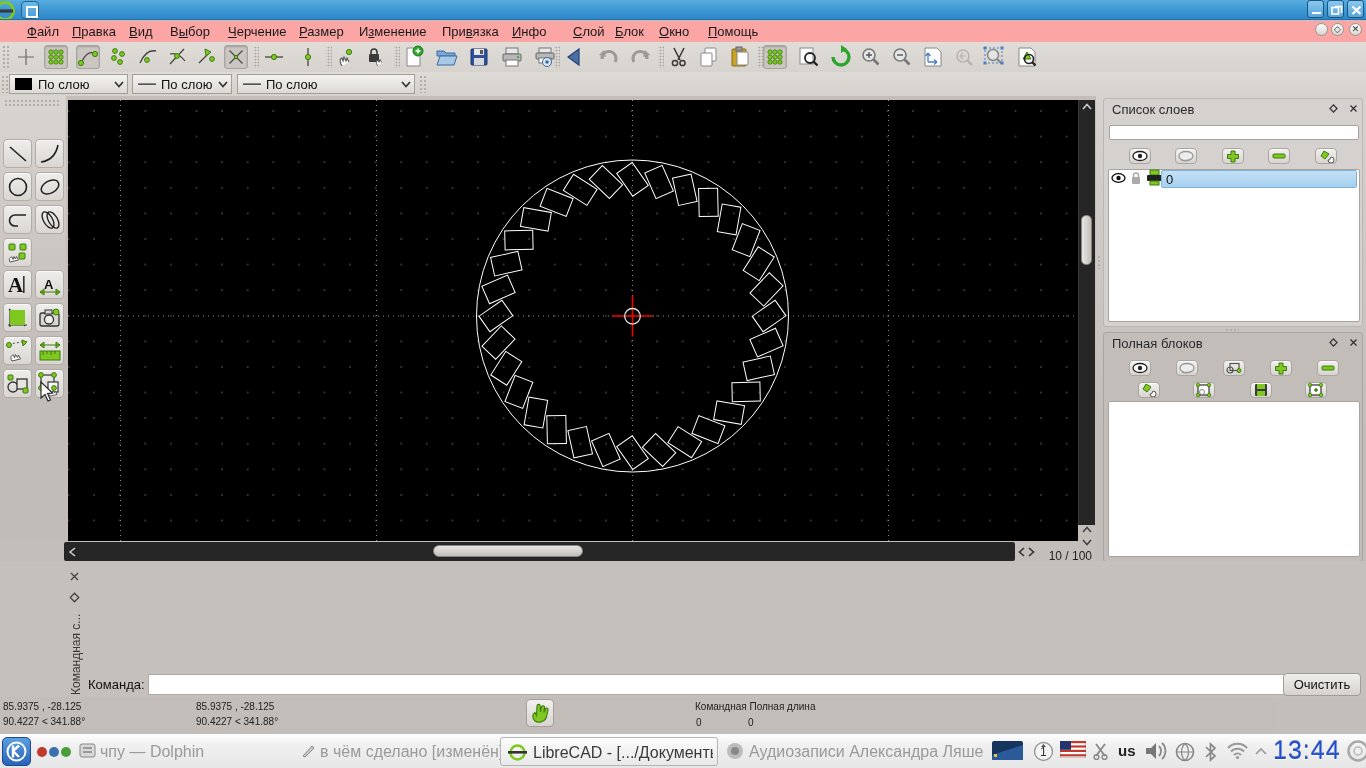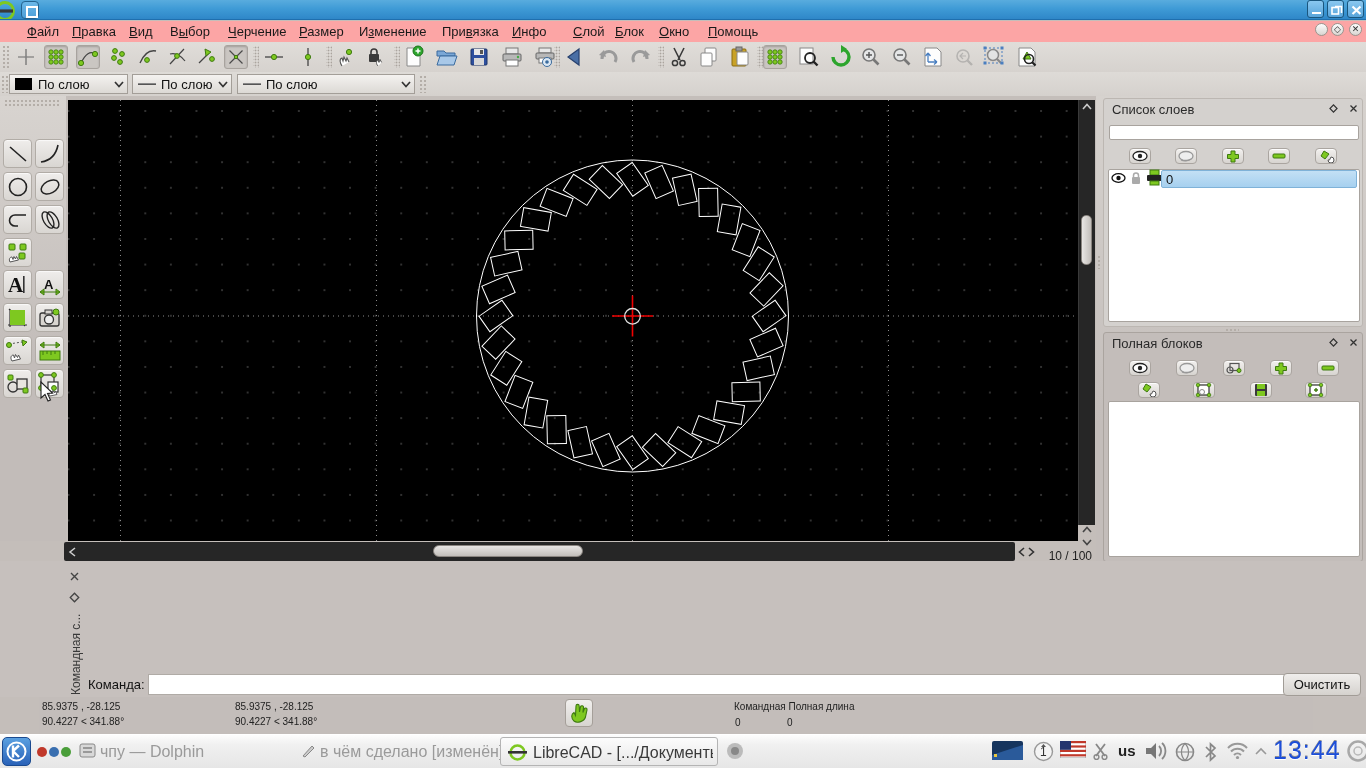--- a/index.html
+++ b/index.html
@@ -91,21 +91,21 @@
 #cmd-text { position:absolute; left:26px; top:8px; width:1272px; height:95px; background:#fff;
   border:1px solid #a8a39e; border-radius:2px; font-size:12.5px; color:#000; padding:4px 6px; }
 #cmd-label { position:absolute; left:24px; top:113px; font-size:13px; color:#111; }
 #cmd-input { position:absolute; left:84px; top:110px; width:1190px; height:21px; background:#fff; border:1px solid #b0aba6; }
 #cmd-clear { position:absolute; left:1219px; top:109px; width:78px; height:23px; border-radius:4px;
   background:linear-gradient(#f0eeec,#d5d2ce); border:1px solid #a19c96; font-size:13px; color:#111;
   text-align:center; line-height:21px; }
 
 
 #statusbar { position:absolute; left:0; top:697px; width:1274px; height:37px; background:#c3bdba;
-  font-size:10px; color:#222;margin-left:39px; }
+  font-size:10px; color:#222; }
 
 
 #taskbar { position:absolute; left:0; top:734px; width:1366px; height:34px;
   background:linear-gradient(#fdfdfd,#f0f0f0 30%,#e6e6e6); border-top:1px solid #fff; font-size:13px; }
 .task { position:absolute; top:737px; height:29px; color:#9a9a9a; }
 .task.active { background:linear-gradient(#fcfcfc,#e8e8e8); border:1px solid #b4b4b4; border-radius:3px; color:#3a3a3a; }
 .trayico { position:absolute; top:741px; }
 #clock { position:absolute; left:1273px; top:736px; font-size:25px; color:#1d4ed8;
   text-shadow:0 1px 0 #fff, 0 -1px 0 #909090; letter-spacing:1px; }
 </style>
@@ -776,20 +776,21 @@
     <svg style="position:absolute;left:7px;top:5px" width="19" height="19">
         <circle cx="9.5" cy="9.5" r="7" fill="none" stroke="#7ec820" stroke-width="2.6"></circle>
         <rect x="0" y="8" width="19" height="2.6" fill="#333"></rect>
       </svg>
     <div style="position:absolute;left:32px;top:6px;white-space:nowrap;overflow:hidden;width:180px">LibreCAD - [.../Документы/грави</div>
   </div>
   <svg class="abs" style="left:726px;top:742px" width="18" height="18">
       <circle cx="9" cy="9" r="8" fill="#bbb"></circle>
       <circle cx="9" cy="9" r="4" fill="#888"></circle>
     </svg>
+  <div class="task" style="left:749px;line-height:29px">Аудиозаписи Александра Ляше</div>
   <svg class="trayico" style="left:992px" width="31" height="20">
       <rect x="0" y="0" width="31" height="19" rx="2" fill="#16355e"></rect>
       <path d="M0 14 L31 4 V19 H0 Z" fill="#2a5a9a"></path>
       <rect x="2" y="13" width="3" height="3" fill="#e8c840"></rect>
     </svg>
   <svg class="trayico" style="left:1033px" width="21" height="21">
       <circle cx="10.5" cy="10.5" r="9" fill="#f4f4f4" stroke="#999" stroke-width="1.4"></circle>
       <text x="7" y="15" font-size="12" fill="#333">1</text>
       <path d="M10.5 3 l2.5 3 h-5 z" fill="#555"></path>
     </svg>

